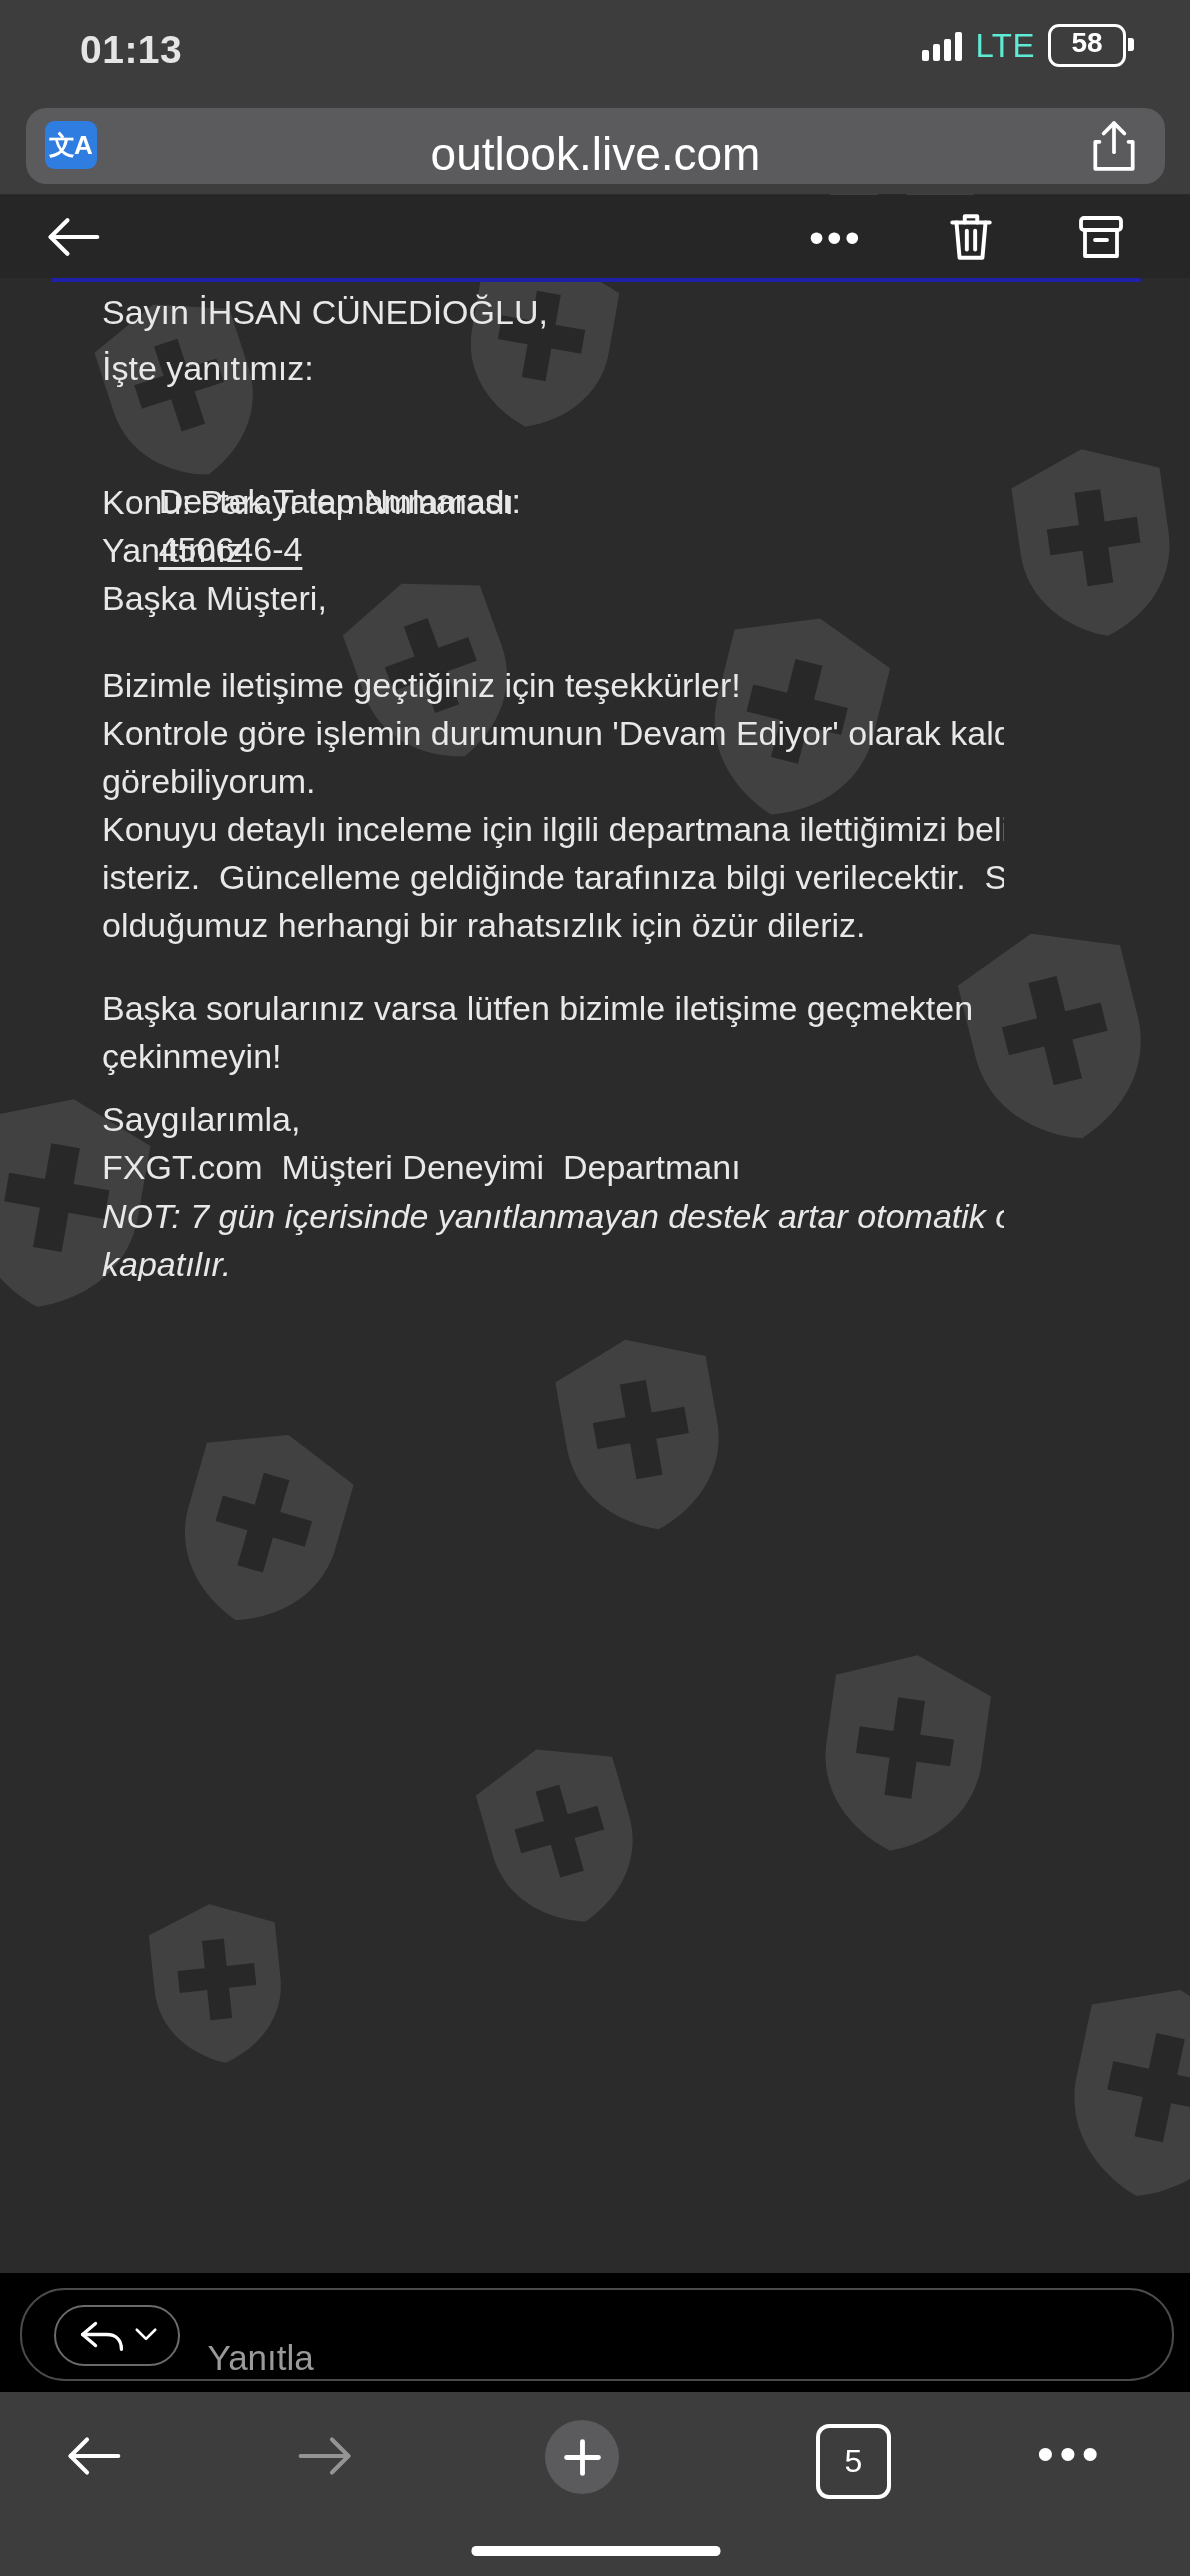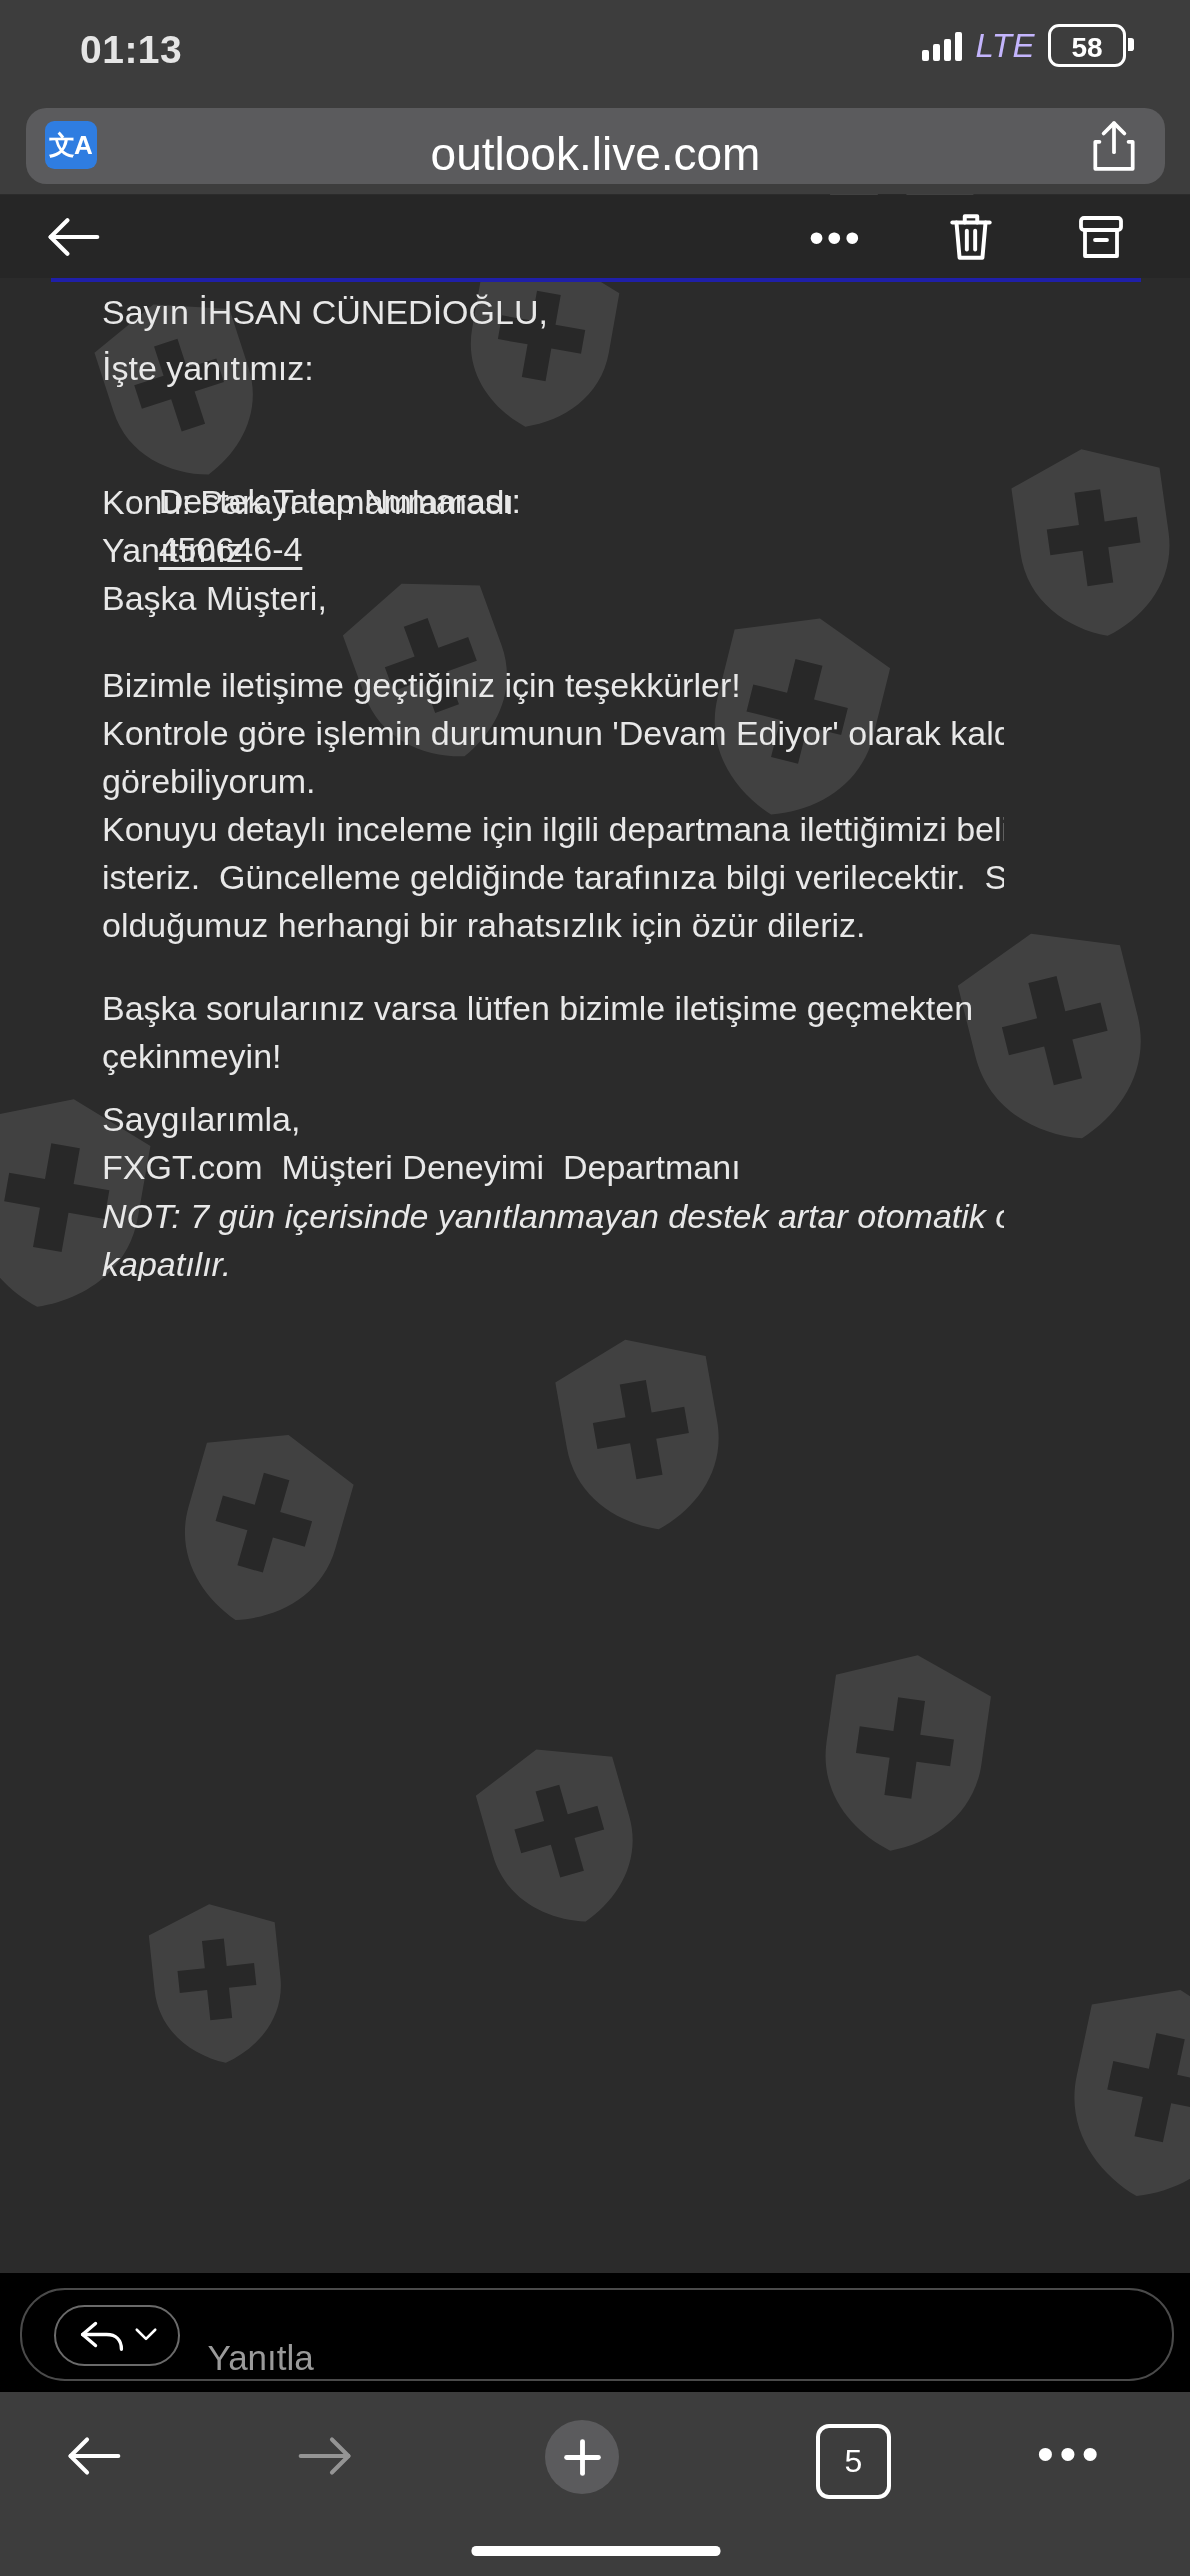--- a/index.html
+++ b/index.html
@@ -66,32 +66,31 @@
     display: block;
     width: 7.4px;
     background: #ffffff;
     border-radius: 1.9px;
   }
   .sig-bars i:nth-child(1) { height: 11px; }
   .sig-bars i:nth-child(2) { height: 16.7px; }
   .sig-bars i:nth-child(3) { height: 22px; }
   .sig-bars i:nth-child(4) { height: 29px; }
   #status-network {
-    color: #c4b5fd;
+    color: #5eead4;
     font-size: 33px;
     letter-spacing: 0.5px;
-    font-style: italic;
   }
   #battery {
     position: relative;
     width: 72px; height: 37px;
     border: 3.7px solid #ffffff;
     border-radius: 11px;
     display: flex;
-    align-items: flex-end;
+    align-items: flex-start;
     justify-content: center;
     color: #ffffff;
     font-size: 28px;
     font-weight: bold;
   }
   #battery:after {
     content: "";
     position: absolute;
     right: -11px; top: 11px;
     width: 5.6px; height: 13px;

